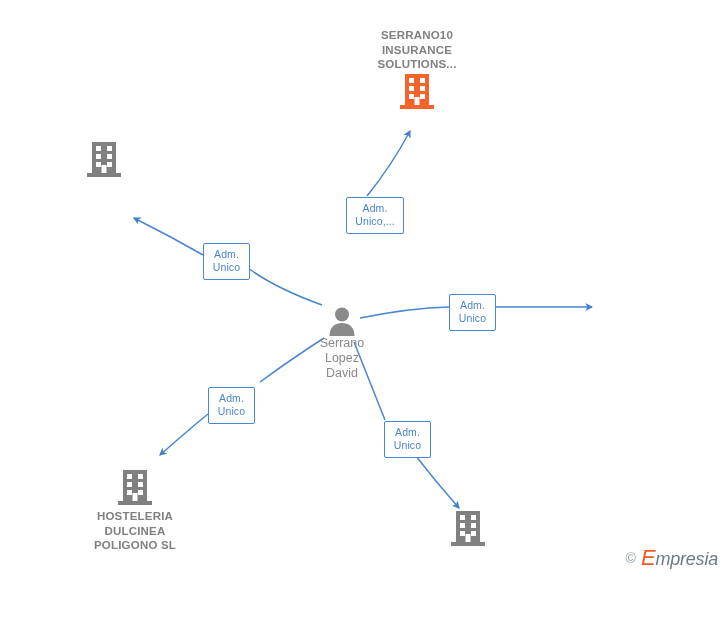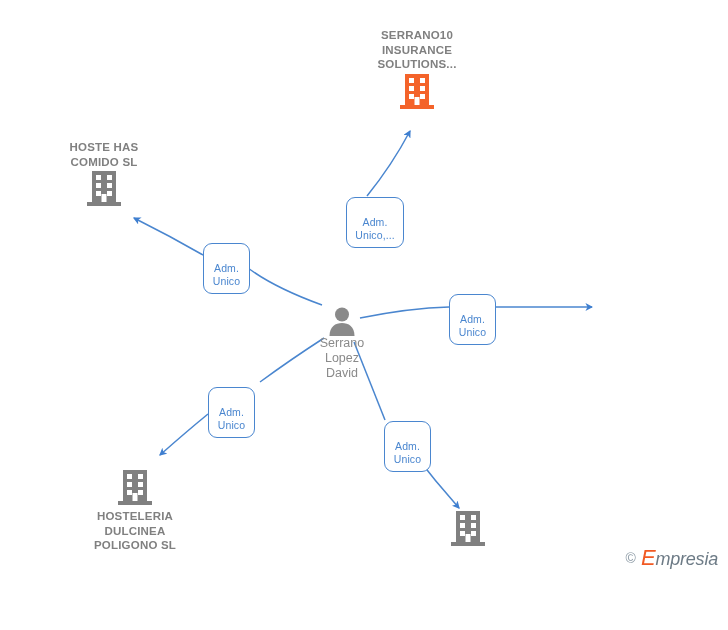--- a/index.html
+++ b/index.html
@@ -55,26 +55,26 @@
     line-height: 0;
   }
   .icon-wrap svg { display: inline-block; }
 
   
   .edge-label {
     position: absolute;
     box-sizing: border-box;
     background: #ffffff;
     border: 1.4px solid #4a86cf;
-    border-radius: 9px;
+    border-radius: 2px;
     color: #4a86cf;
     font-size: 10.5px;
     line-height: 13px;
     text-align: center;
-    padding: 18px 6px 5px 6px;
+    padding: 4px 6px 5px 6px;
     white-space: pre-line;
     letter-spacing: 0.1px;
   }
 
   
   #watermark {
     position: absolute;
     right: 10px;
     bottom: 8px;
     display: flex;
@@ -137,22 +137,20 @@
         <rect x="9" y="14" width="5" height="5" fill="#ffffff"></rect>
         <rect x="20" y="14" width="5" height="5" fill="#ffffff"></rect>
         <rect x="9" y="22" width="5" height="5" fill="#ffffff"></rect>
         <rect x="20" y="22" width="5" height="5" fill="#ffffff"></rect>
         <rect x="14.5" y="25" width="5" height="8" fill="#ffffff"></rect>
       </svg>
     </span>
   </div>
 
   <div class="node" style="left:104px; top:140px;">
-    <div class="node-label">HOSTE HAS
-COMIDO  SL</div>
     <span class="icon-wrap">
       <svg width="34" height="38" viewBox="0 0 34 38" xmlns="http://www.w3.org/2000/svg">
         <rect x="5" y="2" width="24" height="31" fill="#808080"></rect>
         <rect x="0" y="33" width="34" height="4" fill="#808080"></rect>
         <rect x="9" y="6" width="5" height="5" fill="#ffffff"></rect>
         <rect x="20" y="6" width="5" height="5" fill="#ffffff"></rect>
         <rect x="9" y="14" width="5" height="5" fill="#ffffff"></rect>
         <rect x="20" y="14" width="5" height="5" fill="#ffffff"></rect>
         <rect x="9" y="22" width="5" height="5" fill="#ffffff"></rect>
         <rect x="20" y="22" width="5" height="5" fill="#ffffff"></rect>

